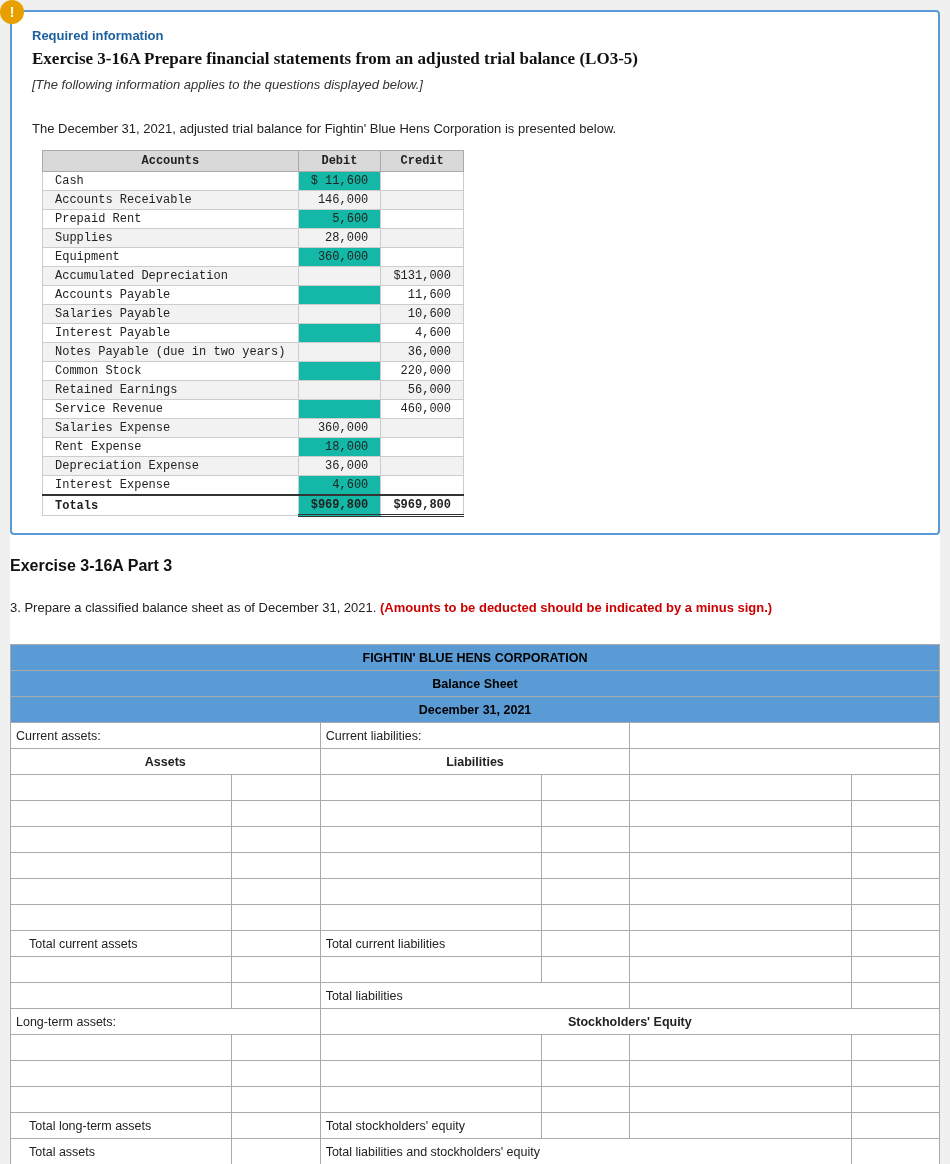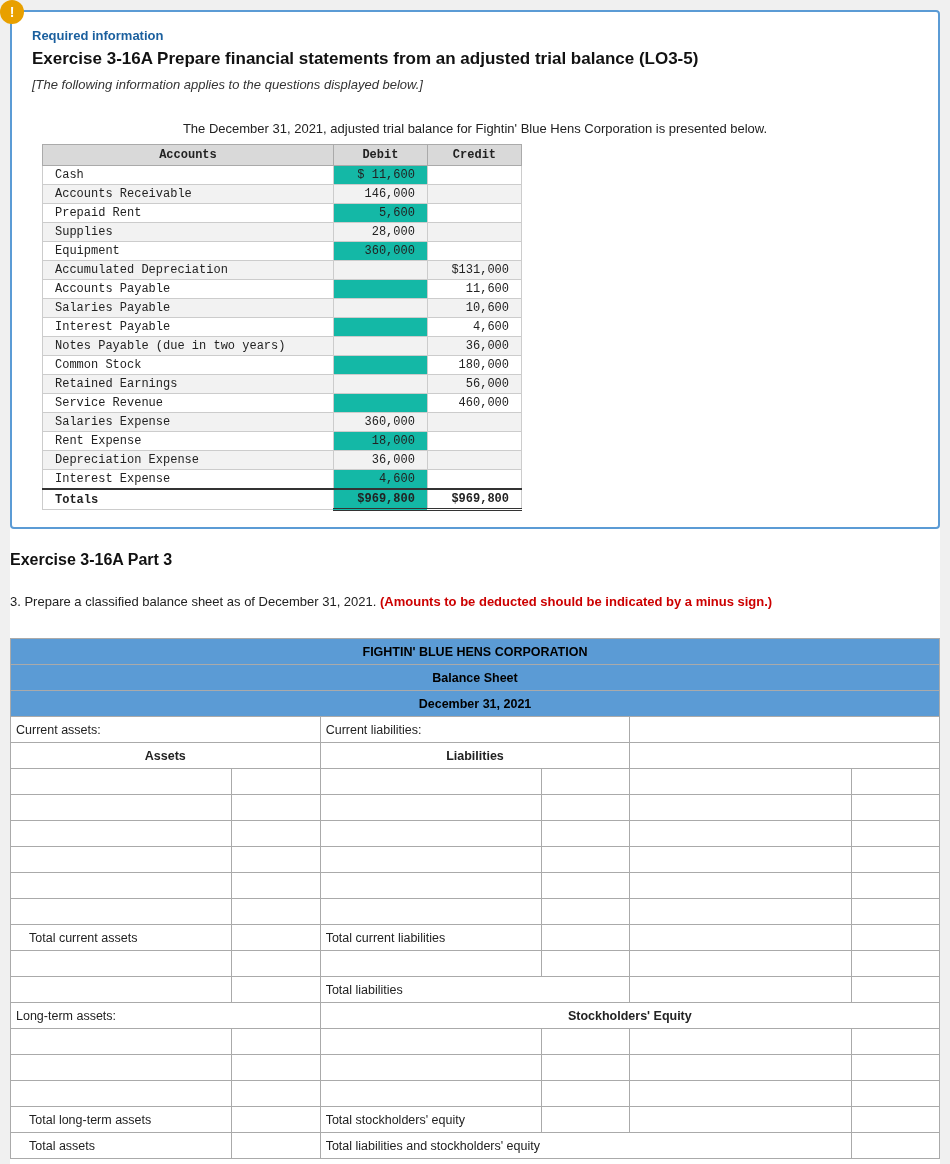--- a/index.html
+++ b/index.html
@@ -44,37 +44,37 @@
       color: #1a5f9e;
       font-weight: bold;
       font-size: 13px;
       margin-bottom: 6px;
     }
     .exercise-title {
       font-size: 17px;
       font-weight: bold;
       color: #111;
       margin-bottom: 8px;
+      font-family: Liberation Serif, serif;
     }
     .applies-note {
       font-style: italic;
       color: #333;
       font-size: 13px;
       margin-bottom: 14px;
     }
     .intro-text {
       font-size: 13px;
-      margin-bottom: 8px;
+      margin-bottom: 14px;
       color: #222;
-      text-align: center;
     }
 
     
     .trial-table {
-      width: 480px;
+      width: 422px;
       border-collapse: collapse;
       font-family: 'Courier New', monospace;
       font-size: 12px;
       margin-left: 10px;
     }
     .trial-table th {
       background: #d9d9d9;
       border: 1px solid #aaa;
       padding: 3px 12px;
       text-align: center;
@@ -251,21 +251,21 @@
             <td class="credit">4,600</td>
           </tr>
           <tr class="shaded">
             <td class="account">Notes Payable (due in two years)</td>
             <td class="debit"></td>
             <td class="credit">36,000</td>
           </tr>
           <tr>
             <td class="account">Common Stock</td>
             <td class="debit"></td>
-            <td class="credit">180,000</td>
+            <td class="credit">220,000</td>
           </tr>
           <tr class="shaded">
             <td class="account">Retained Earnings</td>
             <td class="debit"></td>
             <td class="credit">56,000</td>
           </tr>
           <tr>
             <td class="account">Service Revenue</td>
             <td class="debit"></td>
             <td class="credit">460,000</td>

